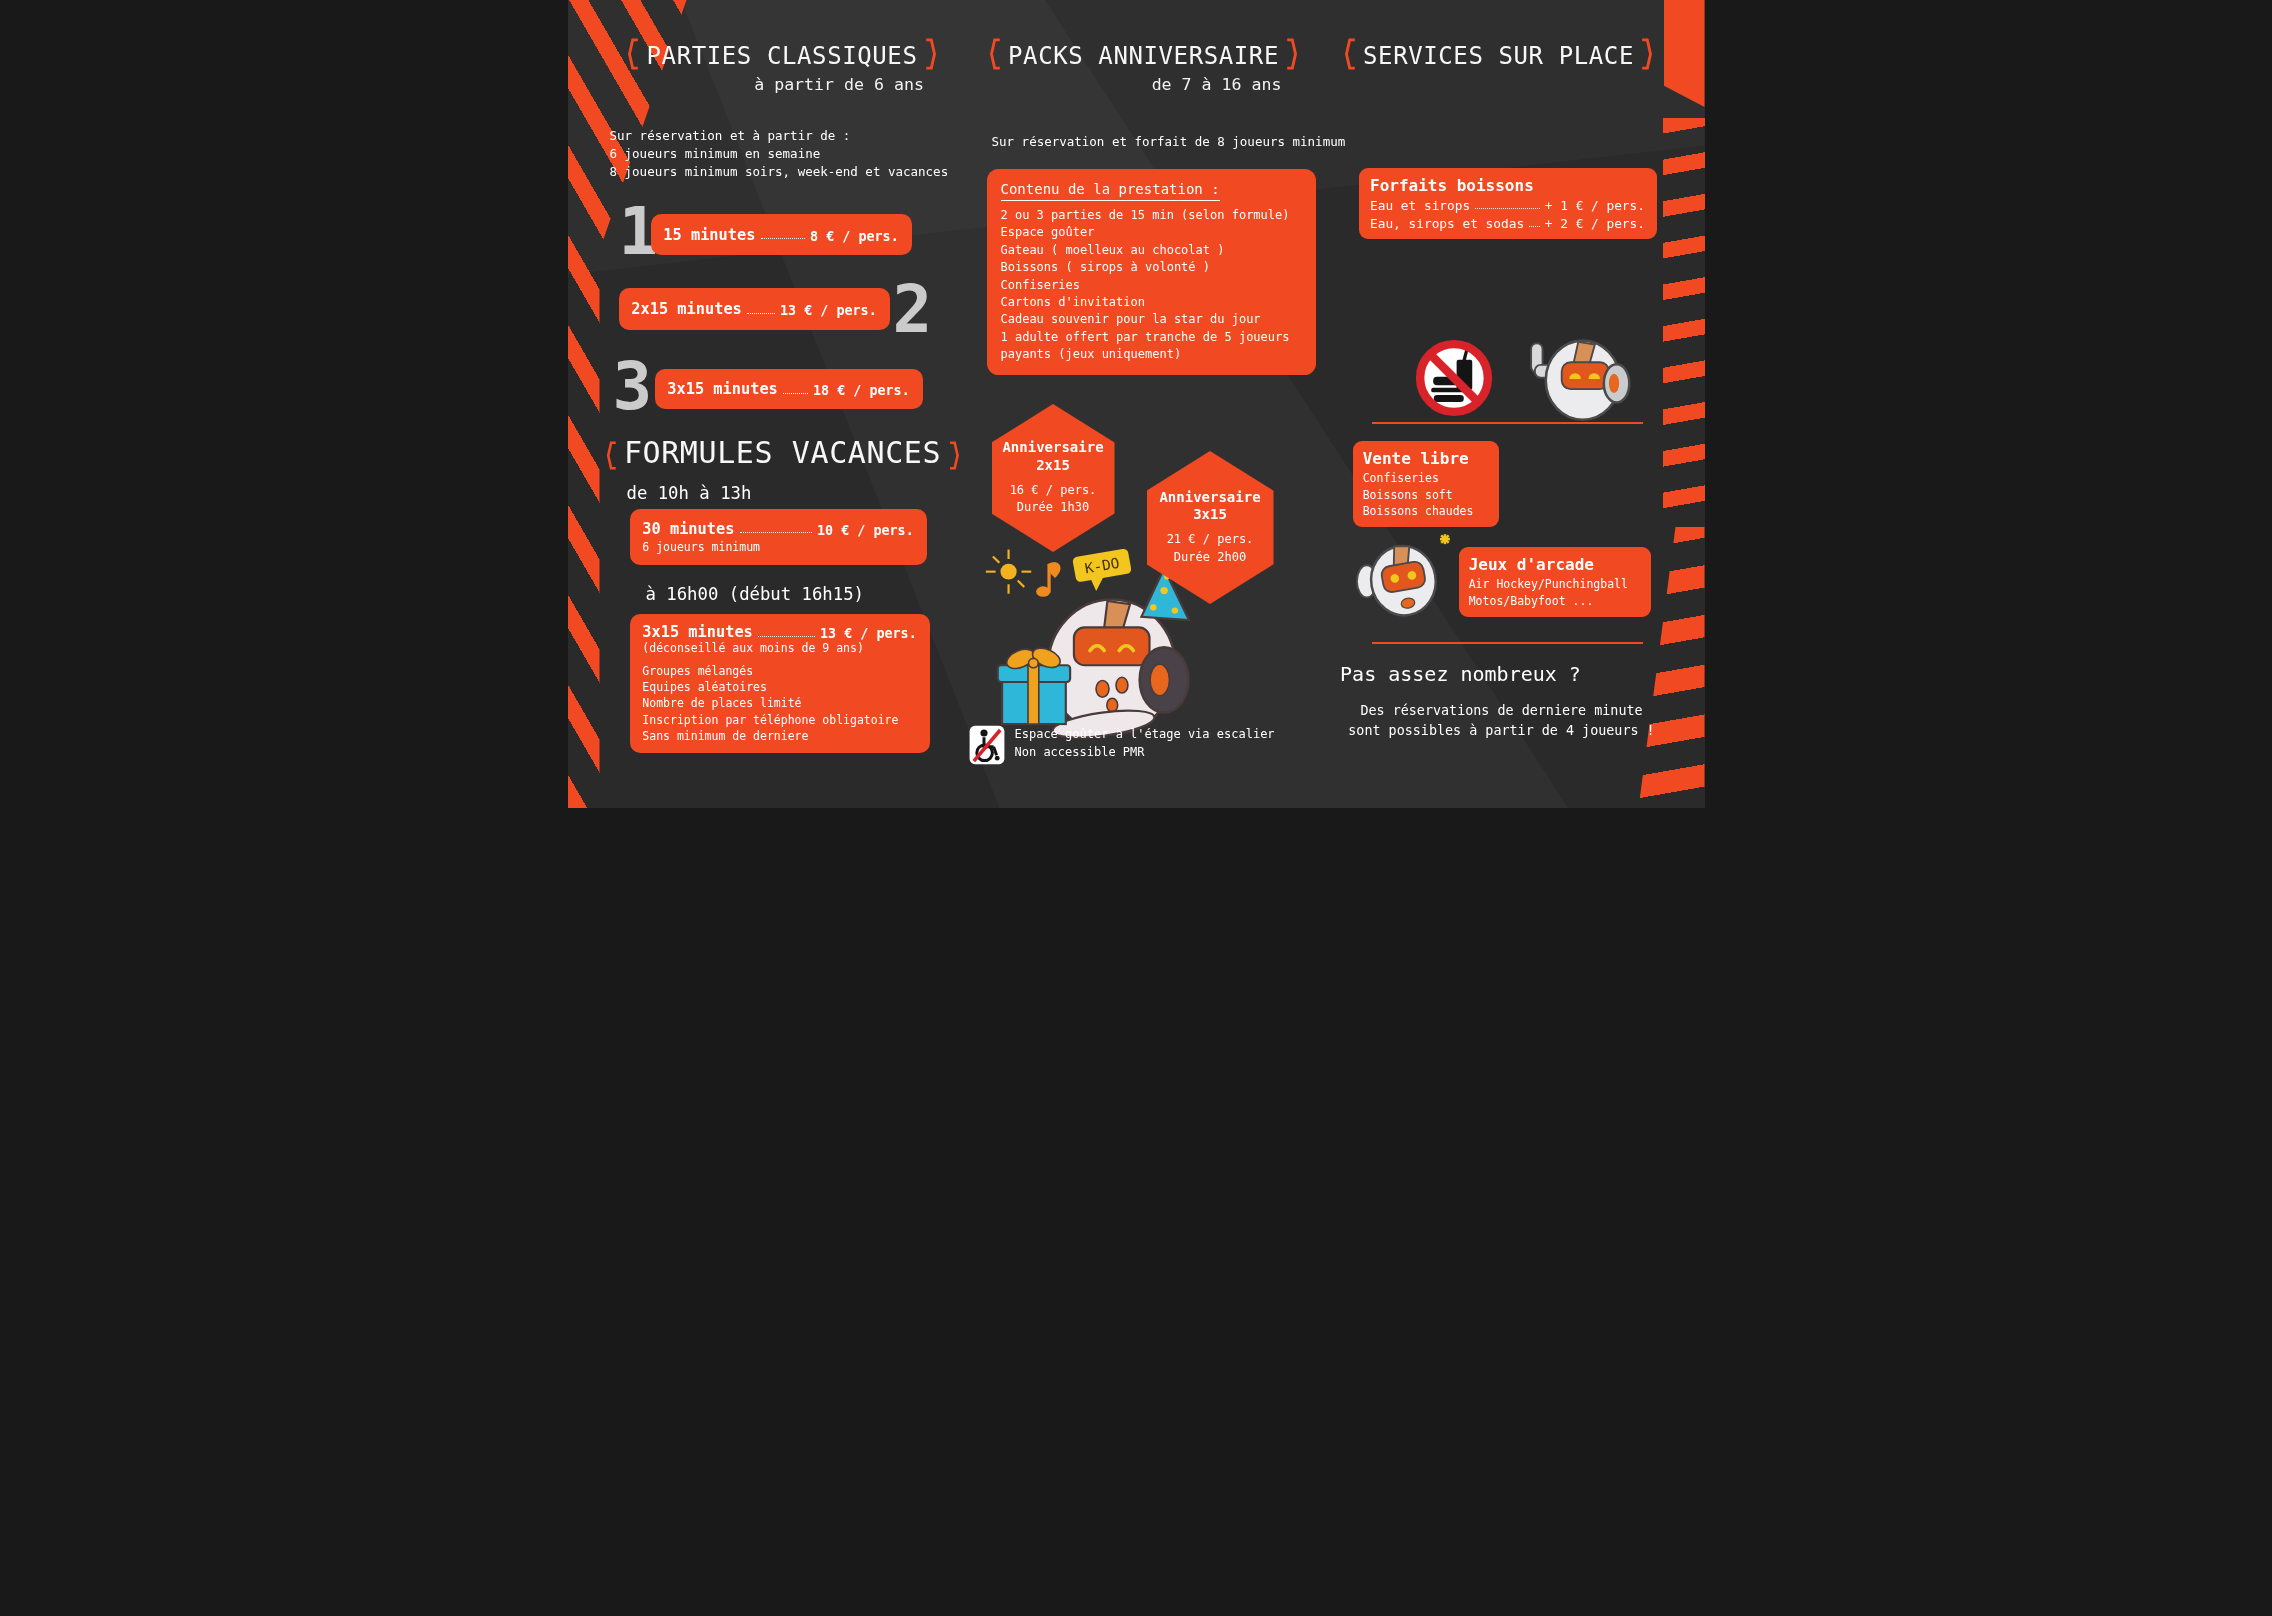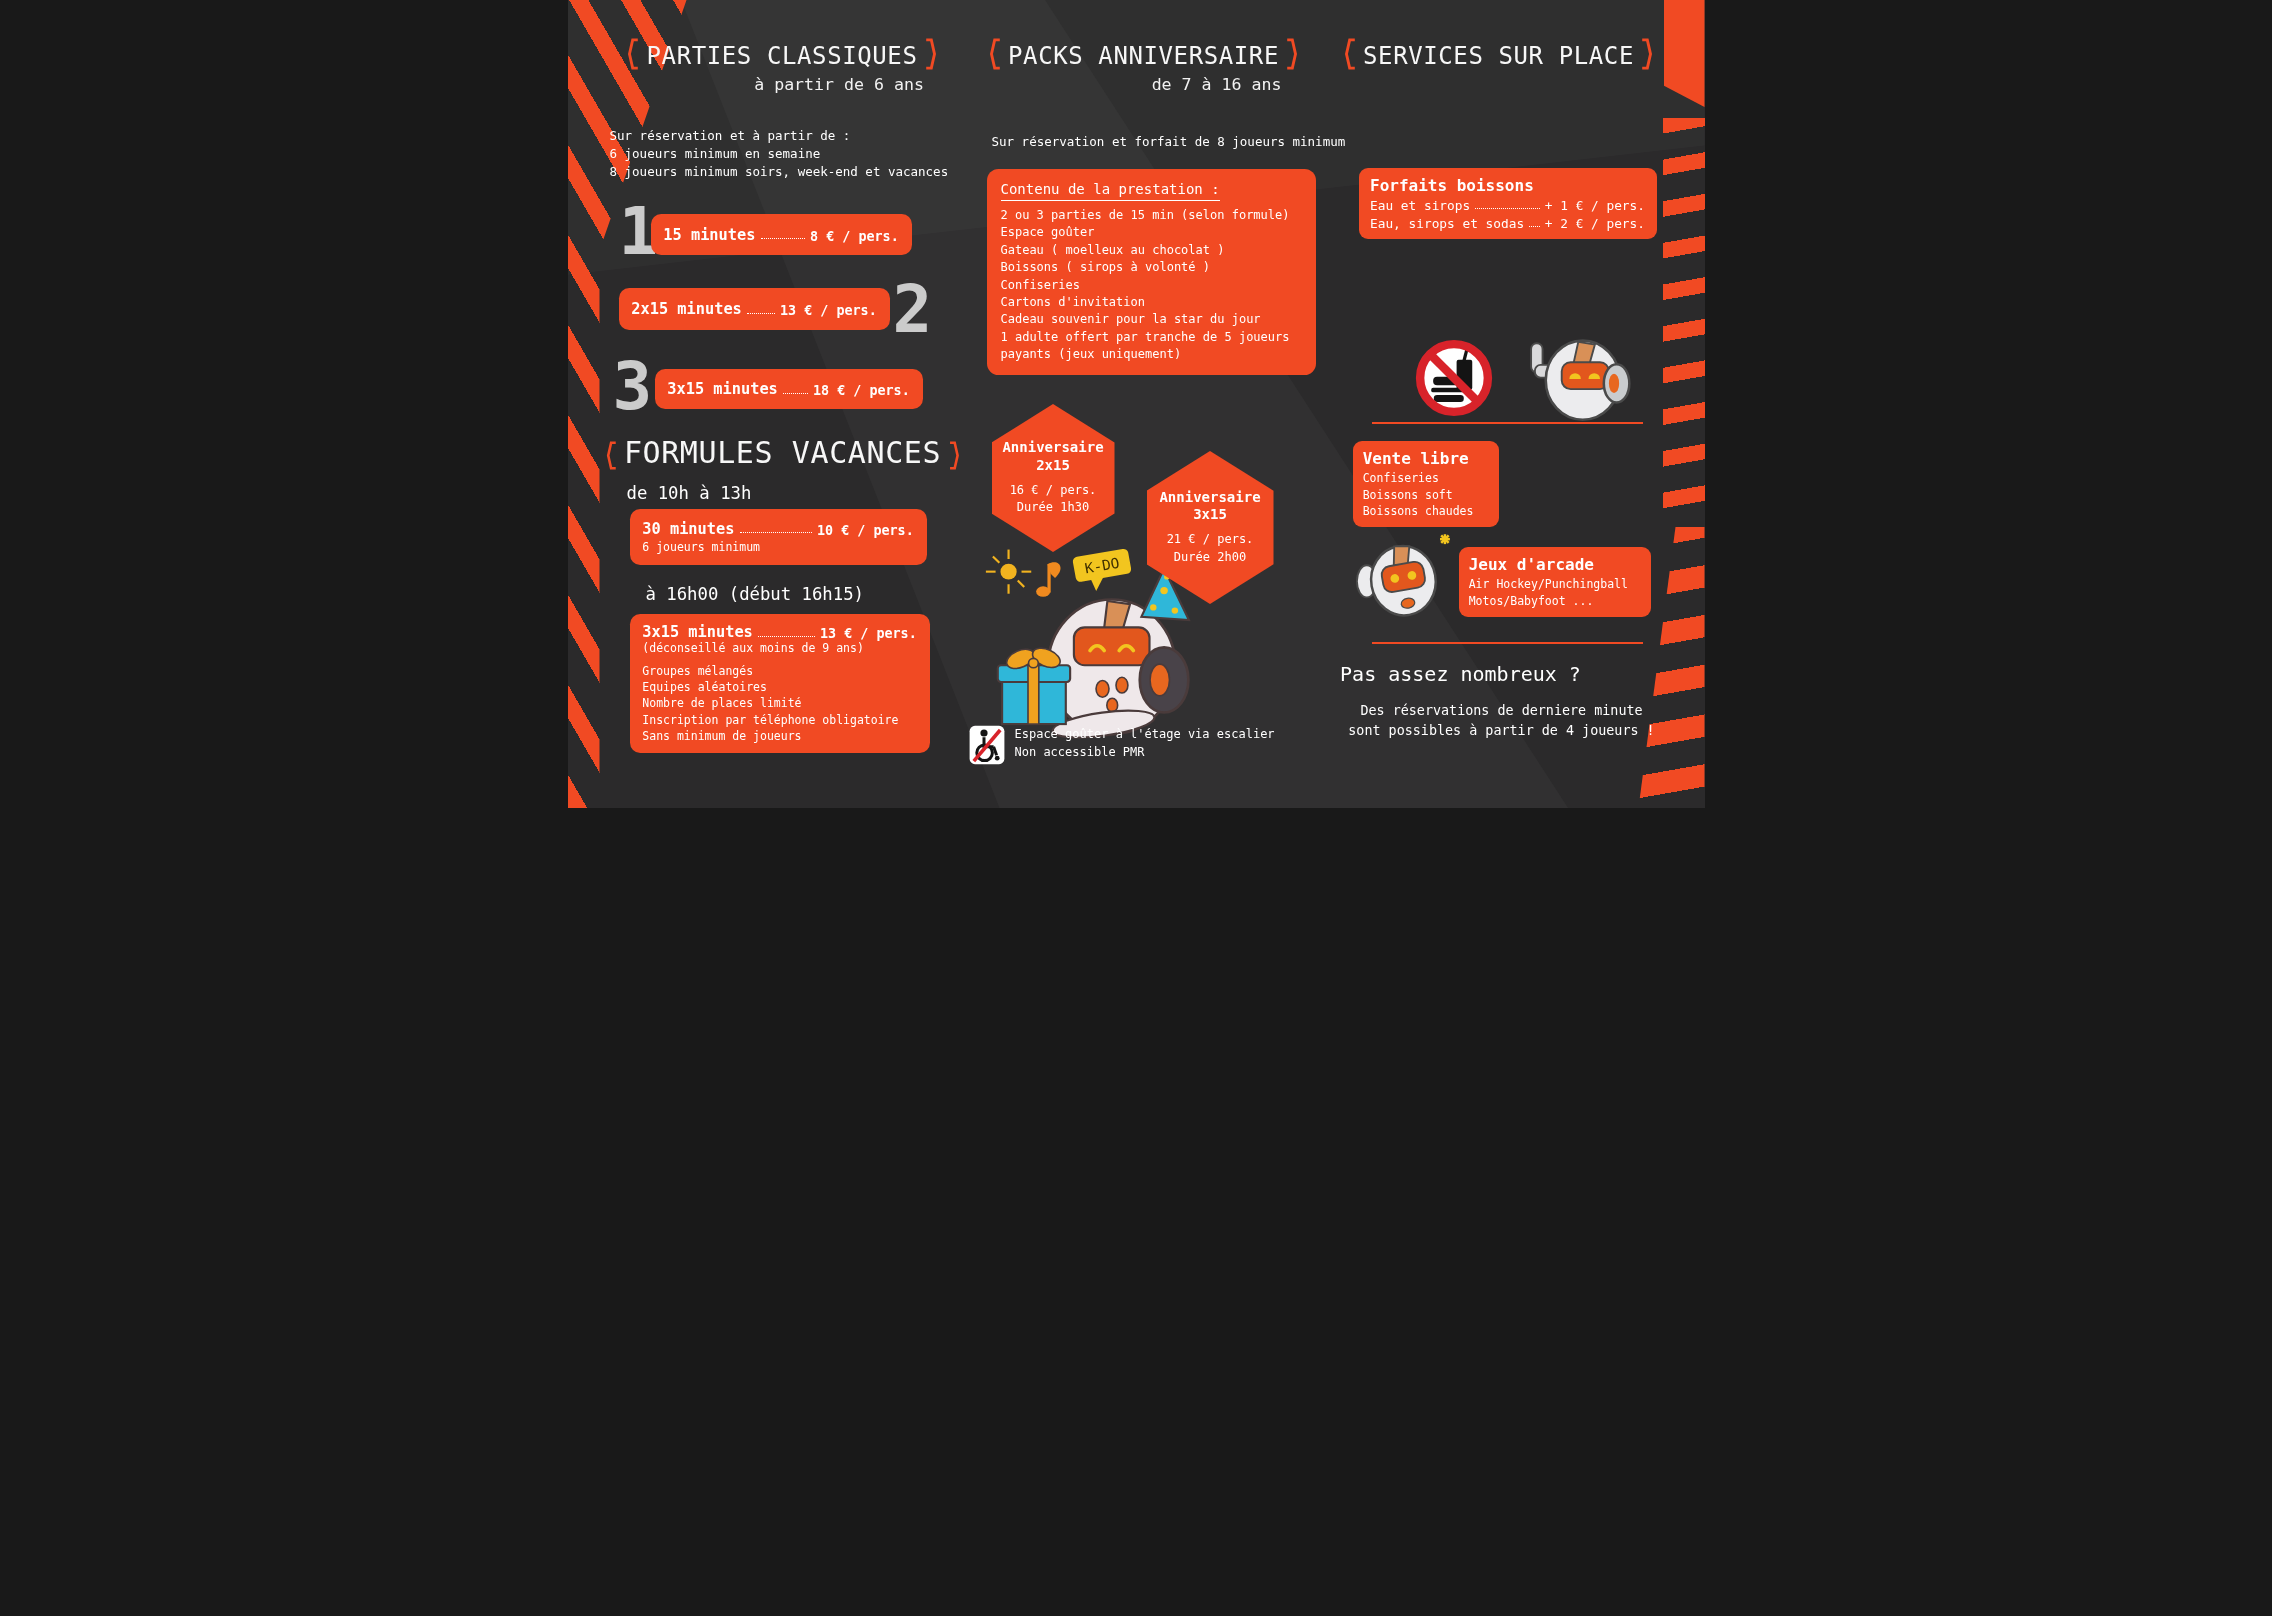--- a/index.html
+++ b/index.html
@@ -130,21 +130,21 @@
       <span class="offer-label">3x15 minutes</span>
       <span class="leader"></span>
       <span class="offer-price">13 € / pers.</span>
     </div>
     <div style="font-size:11.5px;">(déconseillé aux moins de 9 ans)</div>
     <div class="plainlist" style="margin-top:7.7px;">
       <div>Groupes mélangés</div>
       <div>Equipes aléatoires</div>
       <div>Nombre de places limité</div>
       <div>Inscription par téléphone obligatoire</div>
-      <div>Sans minimum de joueurs</div>
+      <div>Sans minimum de derniere</div>
     </div>
   </div>
 
   <div style="position:absolute;left:416px;top:38px;width:320px;">
     <div class="title-row">
       <svg class="bracket" width="14" height="32" viewBox="0 0 34 100">
           <path d="M32 6 H16 L6 50 L16 94 H32" fill="none" stroke="#F14A23" stroke-width="9"></path>
         </svg>
       <span class="title-text">PACKS ANNIVERSAIRE</span>
       <svg class="bracket" width="14" height="32" viewBox="0 0 34 100">

